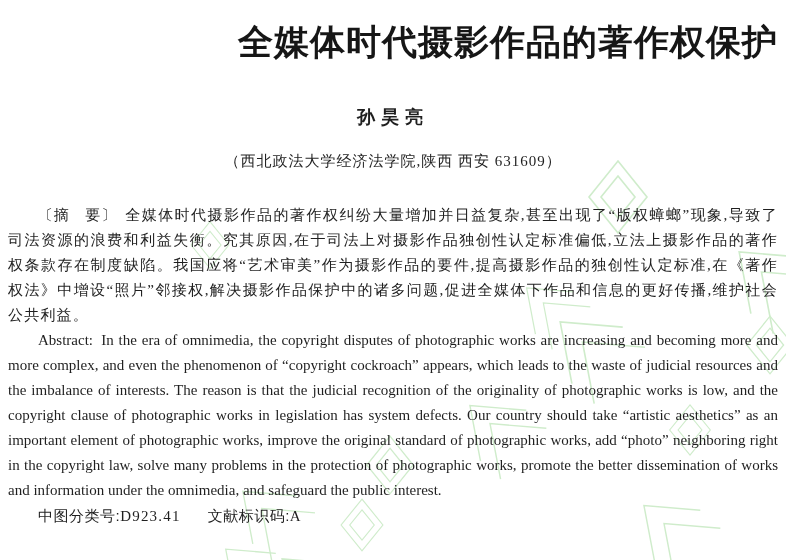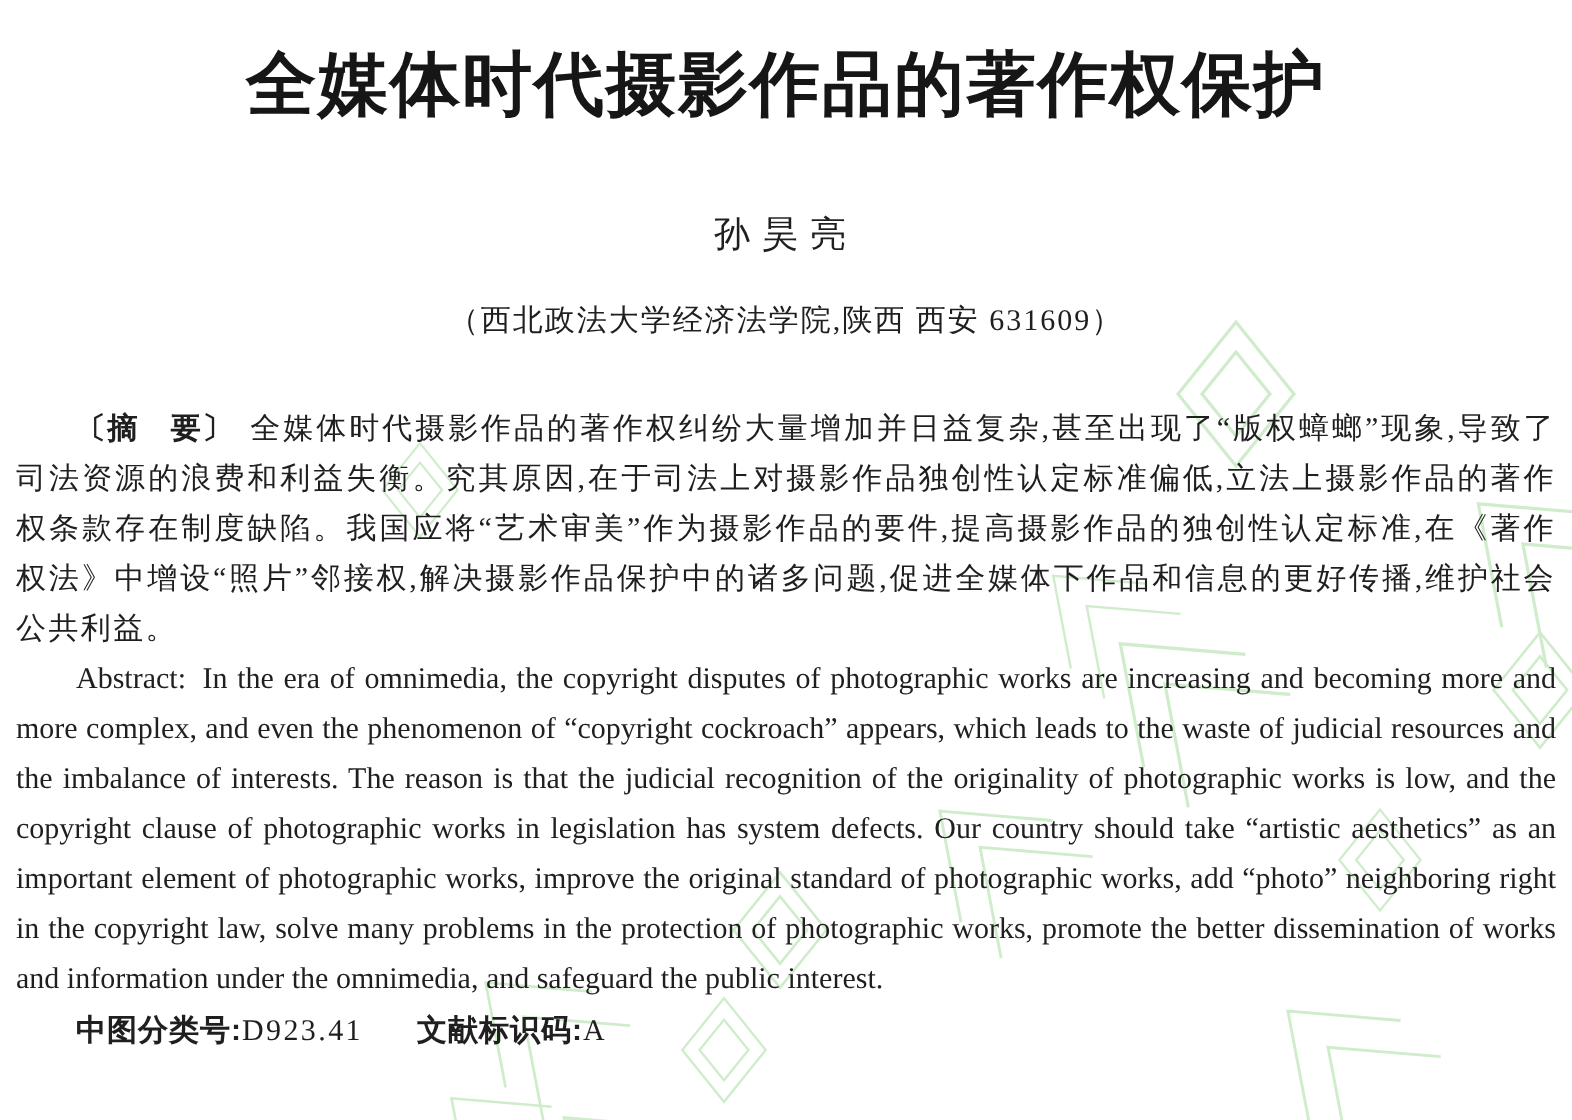--- a/index.html
+++ b/index.html
@@ -23,33 +23,34 @@
     width: 786px;
     height: 560px;
     pointer-events: none;
   }
   .content {
     position: relative;
     padding: 0 8px;
   }
   .title {
     margin: 21px 0 0 0;
-    text-align: center;
+    text-align: right;
     font-size: 35px;
     font-weight: 600;
     letter-spacing: 1px;
     line-height: 44px;
     color: #161616;
   }
   .author {
     margin-top: 40px;
     text-align: center;
     font-size: 18px;
     letter-spacing: 6px;
     line-height: 24px;
+    font-weight: bold;
   }
   .affiliation {
     margin-top: 22px;
     text-align: center;
     font-size: 15px;
     letter-spacing: 1px;
     line-height: 20px;
   }
   .abstract-block {
     margin-top: 31px;
@@ -65,21 +66,21 @@
   p.en {
     margin: 0;
     font-size: 15px;
     line-height: 25px;
     letter-spacing: 0;
     text-align: justify;
     text-indent: 2em;
   }
   .hei {
     font-family: "Liberation Sans", "DejaVu Sans", sans-serif;
-    font-weight: bold;
+    font-weight: normal;
     letter-spacing: 0.5px;
     margin-top: 41px;
   }
   .label-gap { margin-right: 0.55em; }
   .kw-label-gap { margin-right: 0.9em; }
   .en-label { font-weight: normal; }
   .clc-gap { margin-left: 1.8em; }
 </style>
 </head>
 <body>

